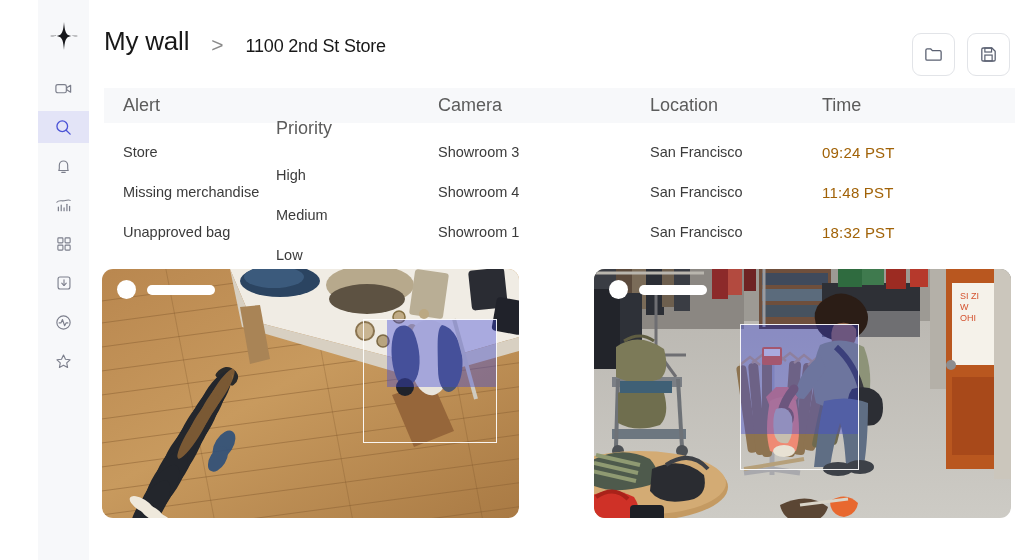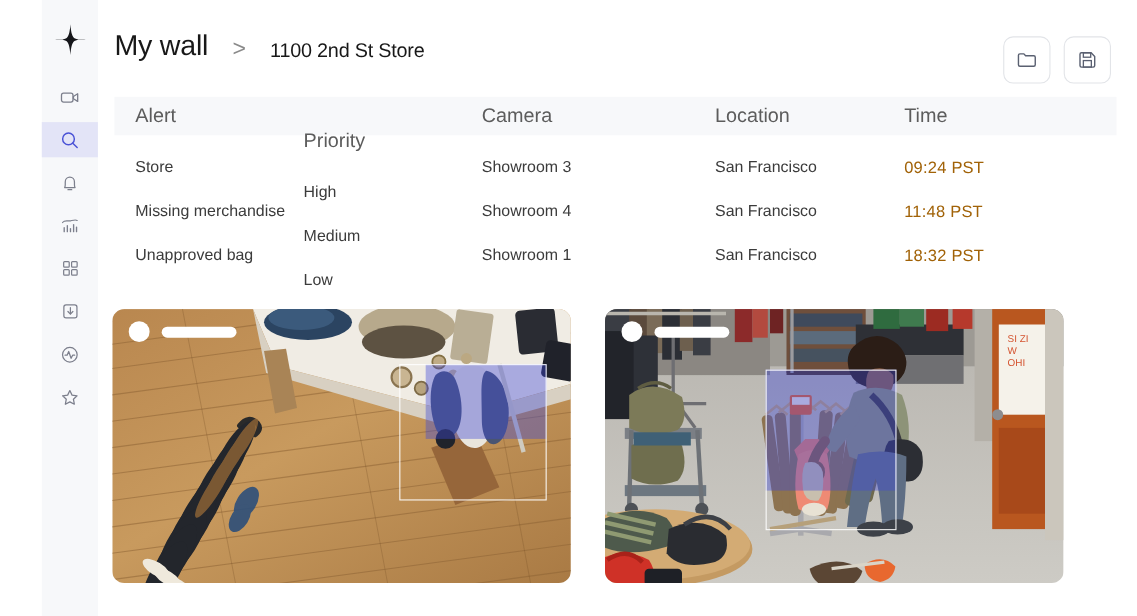--- a/index.html
+++ b/index.html
@@ -85,22 +85,22 @@
   .thead .cell { font-size: 18px; color: #5c5c5c; }
   .c-alert    { width: 172px; padding-left: 19px; }
   .c-priority { width: 162px; margin-top: 45px; }
   .c-camera   { width: 212px; }
   .c-location { width: 172px; }
   .c-time     { width: 160px; }
   .trow .c-time { font-size: 15px; color: #a16207; letter-spacing: 0.2px; }
 
   
   .videos {
-    position: absolute; left: 102px; top: 281px;
-    display: flex; gap: 31px;
+    position: absolute; left: 102px; top: 269px;
+    display: flex; gap: 75px;
   }
   .video-card {
     position: relative;
     width: 417px; height: 249px;
     border-radius: 11px;
     overflow: hidden;
   }
   .video-canvas { position:absolute; inset:0; }
   .skeleton {
     position: absolute; left: 15px; top: 11px;

